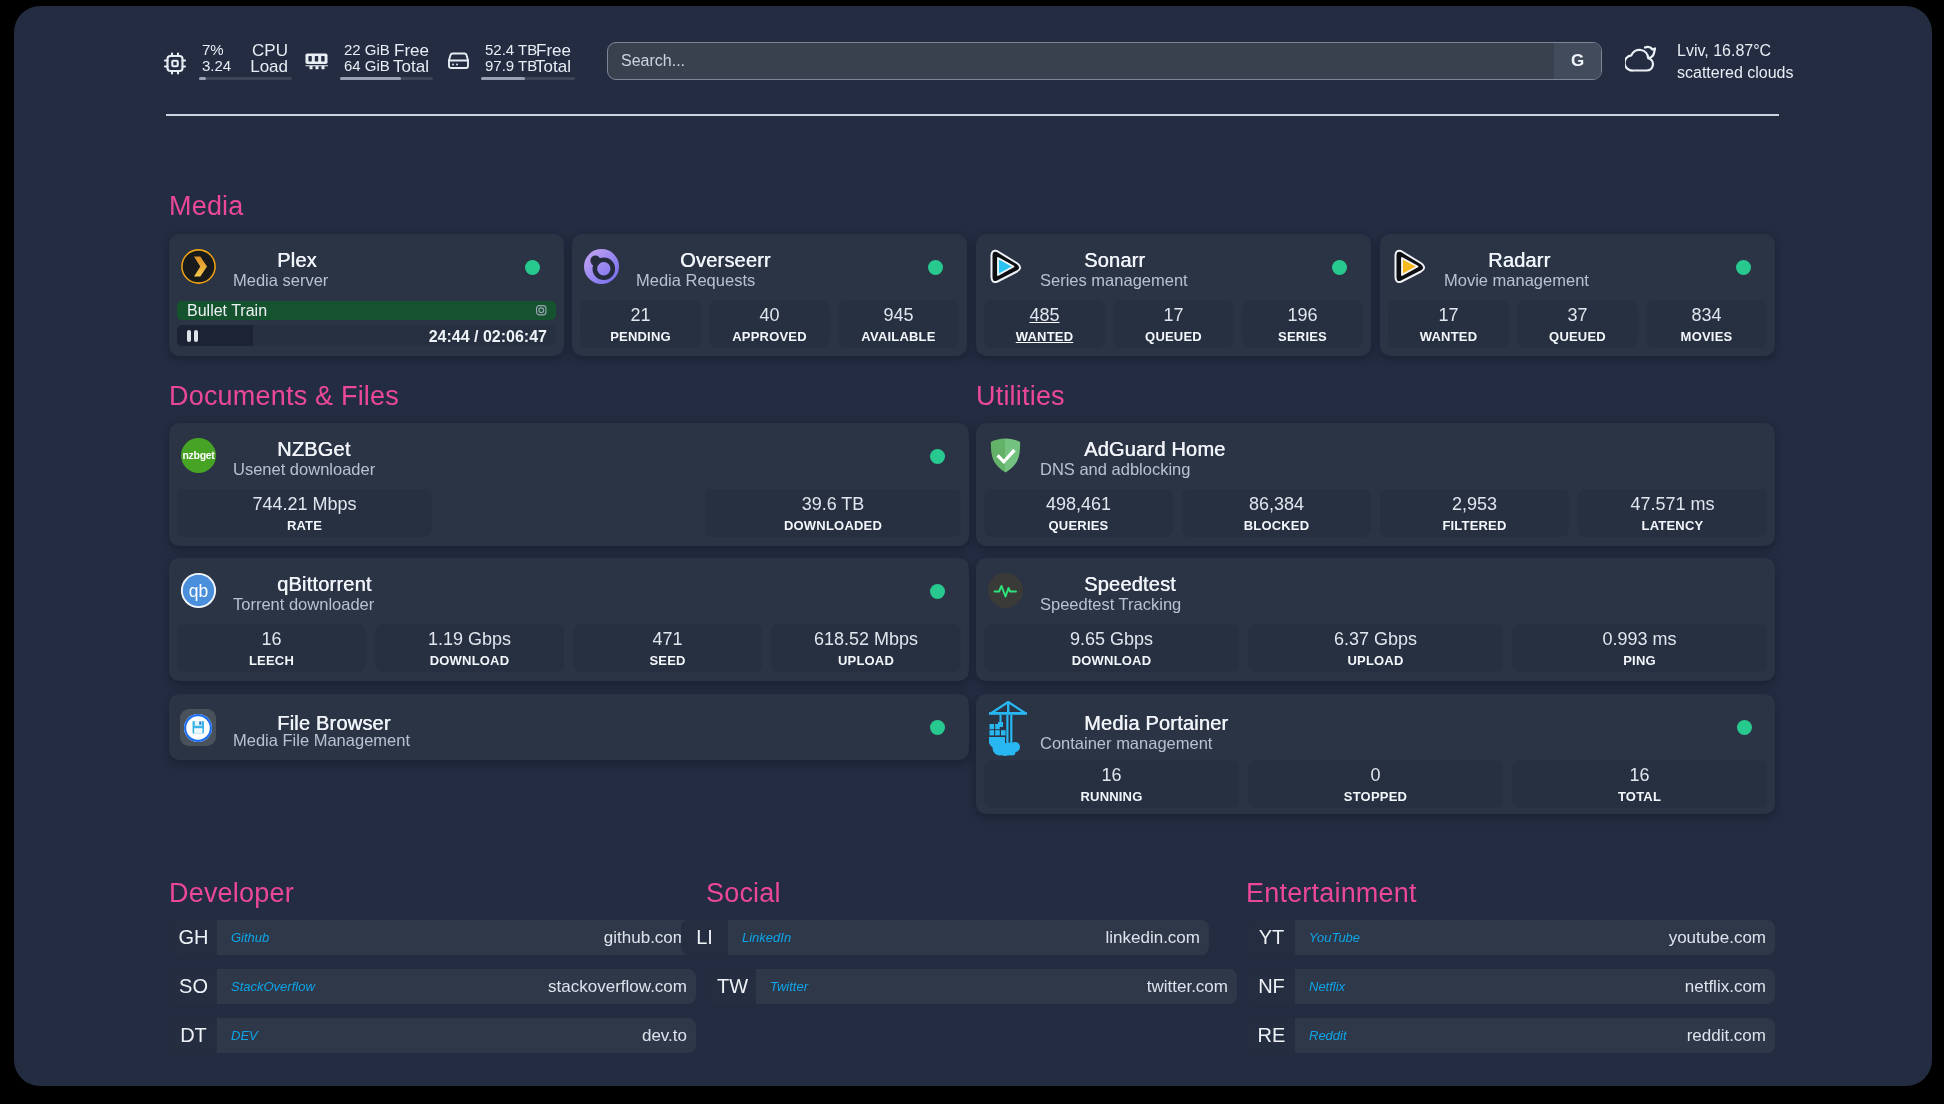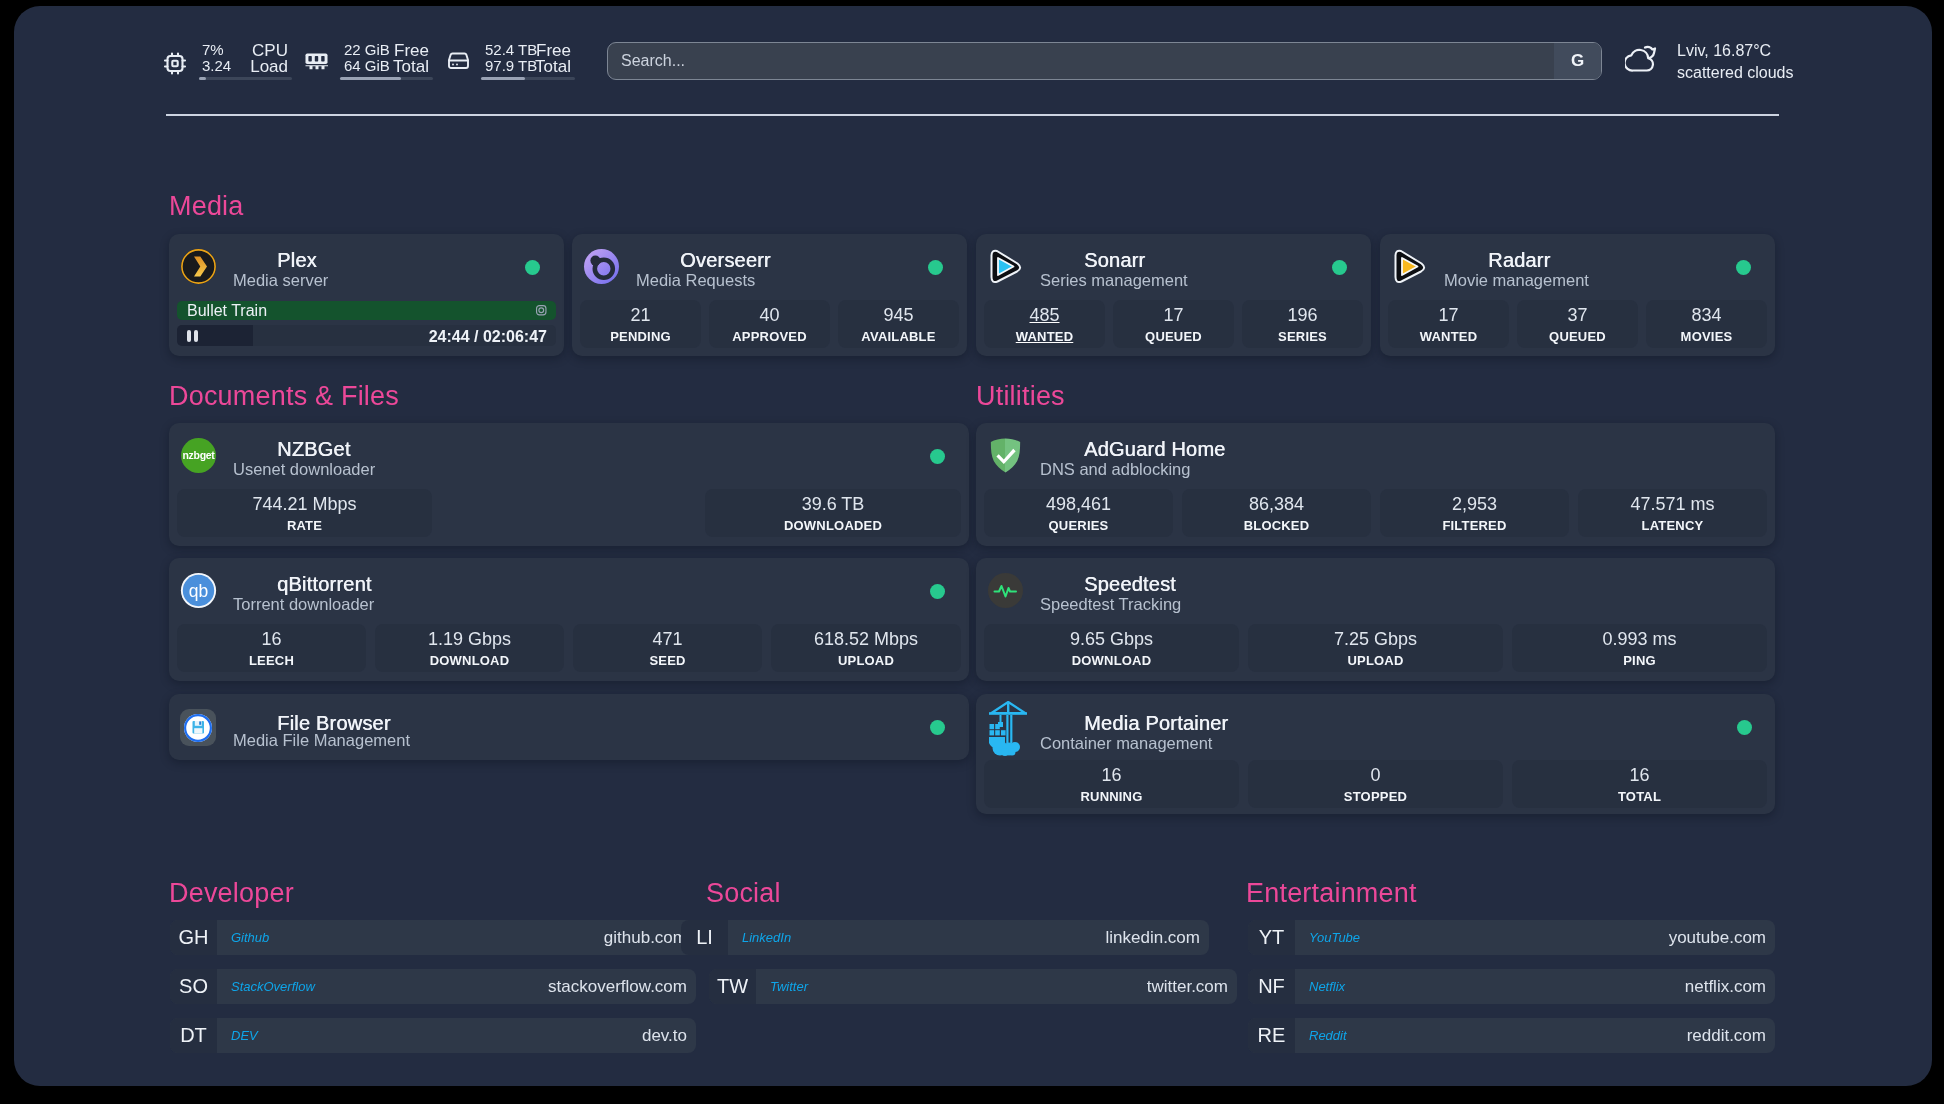--- a/index.html
+++ b/index.html
@@ -289,21 +289,21 @@
       <circle cx="18.5" cy="18.5" r="17.5" fill="#3a3a38"></circle>
       <path d="M7.5 19.5h4.5l2.5-5.5 4 10.5 3-8.5 1.5 3.5h6" fill="none" stroke="#2ee27a" stroke-width="2" stroke-linecap="round" stroke-linejoin="round"></path>
     </svg>
   <div class="ictitle">Speedtest</div>
   <div class="icsub">Speedtest Tracking</div>
   <div class="statbox" style="left:8px;top:66px;width:255px;height:48px;">
       <span class="sv">9.65 Gbps</span>
       <span class="sl">DOWNLOAD</span>
     </div>
   <div class="statbox" style="left:272px;top:66px;width:255px;height:48px;">
-      <span class="sv">7.25 Gbps</span>
+      <span class="sv">6.37 Gbps</span>
       <span class="sl">UPLOAD</span>
     </div>
   <div class="statbox" style="left:536px;top:66px;width:255px;height:48px;">
       <span class="sv">0.993 ms</span>
       <span class="sl">PING</span>
     </div>
 </div>
 
 <div class="card" style="left:976px;top:694px;width:799px;height:120px;">
   <svg class="abs" style="left:11px;top:6px" width="40" height="56" viewBox="0 0 40 56" fill="#29b7f2">

